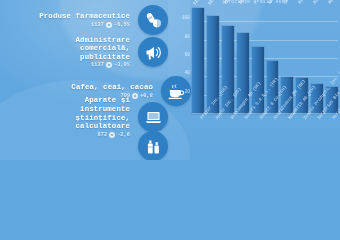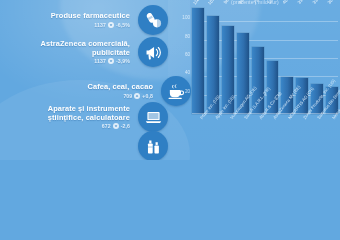--- a/index.html
+++ b/index.html
@@ -2,21 +2,21 @@
 <html><head>
 <meta charset="utf-8">
 <style>
   html,body{margin:0;padding:0;}
   body{
     width:340px;height:160px;overflow:hidden;
     font-family:"Liberation Sans",sans-serif;
     background:#62a8e0;
     position:relative;
   }
-  #root{position:absolute;inset:0;overflow:hidden;}
+  #root{position:absolute;inset:0;overflow:hidden;font-family:Liberation Mono, monospace;}
 
   
   .bg-base{position:absolute;inset:0;background:#62a8e0;}
   .bg-wash-left{
     position:absolute;left:-40px;top:-60px;width:230px;height:170px;
     background:radial-gradient(ellipse at 60% 40%, rgba(255,255,255,.20), rgba(255,255,255,0) 68%);
   }
   .bg-wash-top{
     position:absolute;left:60px;top:-70px;width:200px;height:150px;border-radius:50%;
     background:rgba(255,255,255,.10);
@@ -144,21 +144,21 @@
           <path d="M5.2 3.1c1.7-1.0 3.9-.4 4.9 1.3l3.0 5.2c1.0 1.7.4 3.9-1.3 4.9-1.7 1.0-3.9.4-4.9-1.3L3.9 8c-1-1.7-.4-3.9 1.3-4.9z"></path>
           <path d="M4.6 8.9 9.8 5.9l1.4 2.4-5.2 3z" fill="#2f7fc4" opacity=".35"></path>
           <circle cx="16.4" cy="15.6" r="5.1"></circle>
           <path d="M16.4 10.5a5.1 5.1 0 0 1 0 10.2z" fill="#2f7fc4" opacity=".35"></path>
         </svg>
       </div>
     </div>
 
     <div class="cat-row" style="top:36px;height:32px;">
       <div class="cat-text">
-        <div class="cat-label two-line">AstraZeneca comercială, publicitate</div>
+        <div class="cat-label two-line">Administrare comercială, publicitate</div>
         <div class="cat-metrics">
           <span class="cat-value">1137</span>
           <span class="cat-badge">
             <svg width="4" height="4" viewBox="0 0 8 8">
                 <path d="M4 6.2 1.4 3.0h5.2z" fill="#2f7fc4"></path>
               </svg>
           </span>
           <span class="cat-delta">-3,9%</span>
         </div>
       </div>

